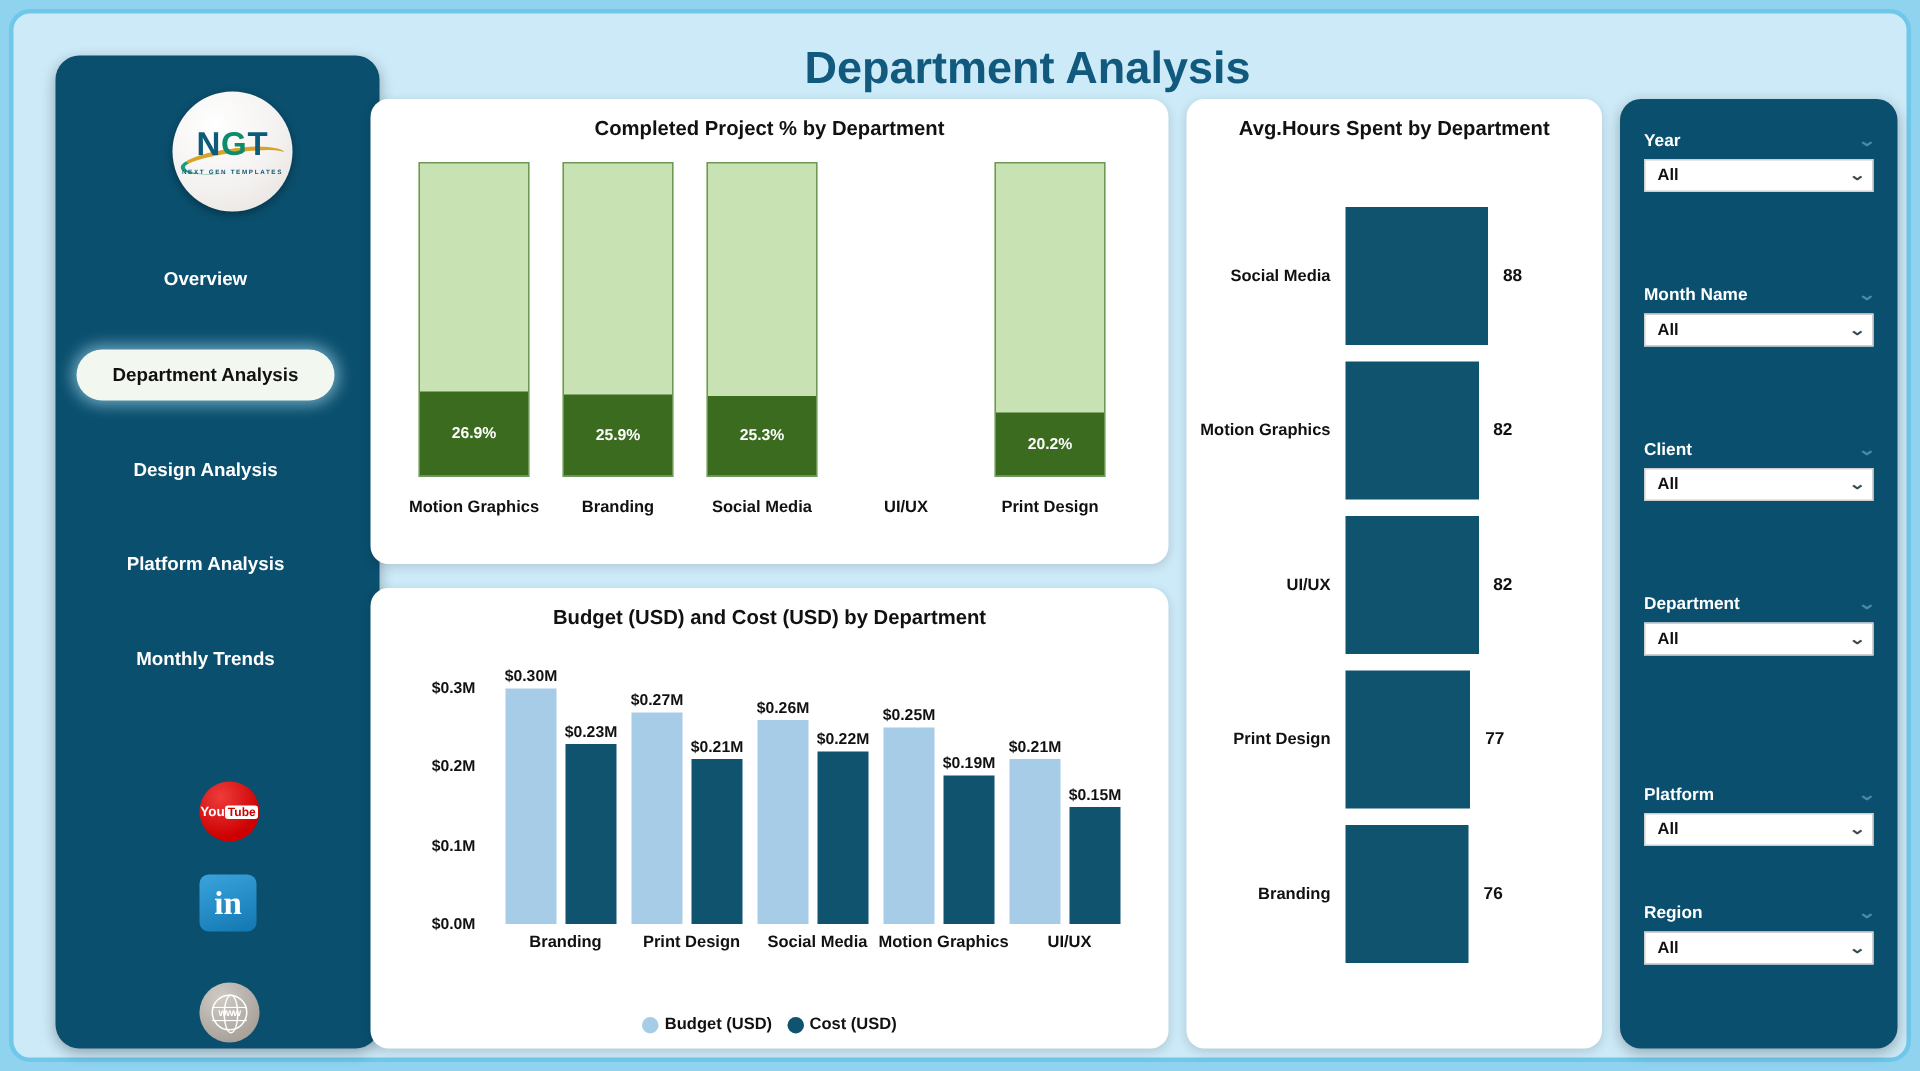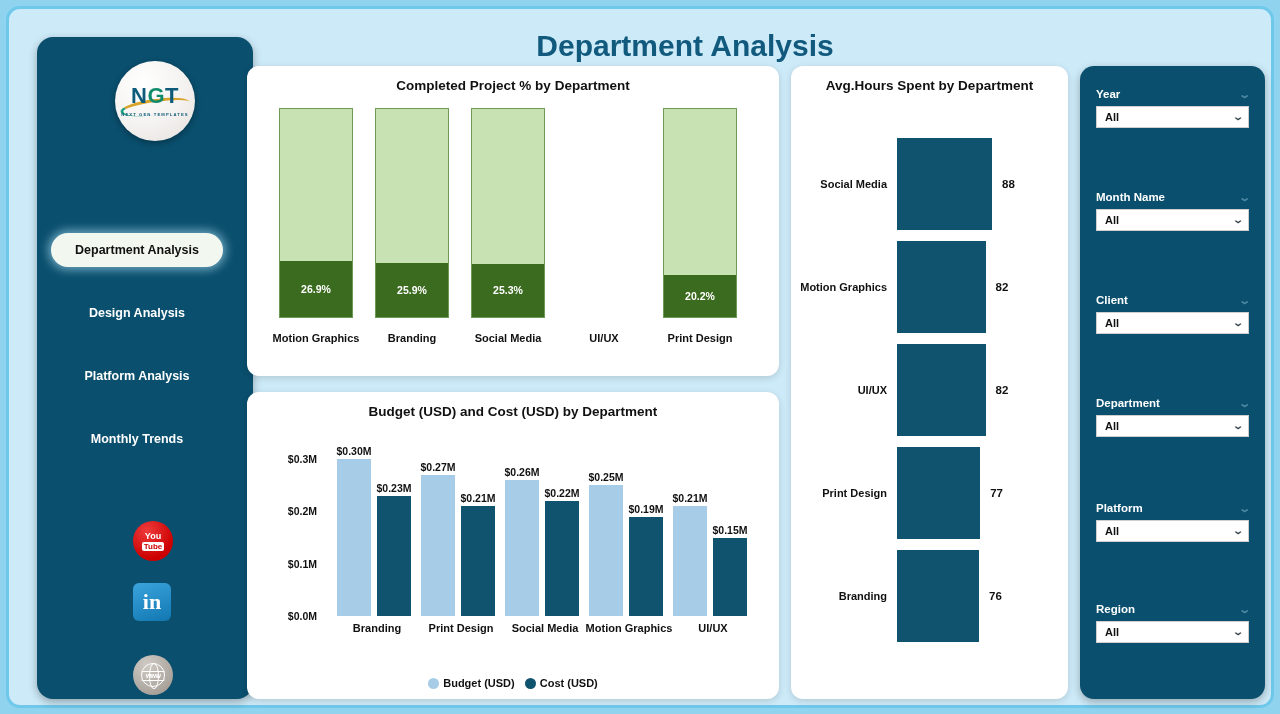--- a/index.html
+++ b/index.html
@@ -84,21 +84,21 @@
     position: absolute; left: 96px;
     width: 40px; height: 40px;
     cursor: pointer;
   }
   #soc0 { top: 484px; }
   #soc1 { top: 546px; }
   #soc2 { top: 618px; }
   .yt {
     width: 40px; height: 40px; border-radius: 50%;
     background: radial-gradient(circle at 35% 25%, #ef3b3b, #cc0000 70%);
-    display:flex; flex-direction:column; align-items:center; justify-content:center;
+    display:flex; flex-direction:row; align-items:center; justify-content:center;
   }
   .yt .you { color:#fff; font-size:9px; font-weight:bold; line-height:9px; }
   .yt .tube { background:#fff; color:#cc0000; font-size:8px; font-weight:bold;
               border-radius:2px; padding:0 2px; line-height:9px; margin-top:1px; }
   .li {
     width: 38px; height: 38px; border-radius: 6px;
     background: linear-gradient(160deg, #3ba4dd, #1277b0);
     color:#fff; font-size:22px; font-weight:bold;
     display:flex; align-items:center; justify-content:center;
     font-family:"Liberation Serif", serif;
@@ -259,20 +259,23 @@
 
 <div id="frame">
 
   <div id="sidebar">
     <div id="logo">
       <div class="swoosh"></div>
       <div class="ngt">N<span class="g">G</span>T</div>
       <div class="tag">NEXT GEN TEMPLATES</div>
     </div>
 
+    <div class="nav-item" id="nav0">
+      <span>Overview</span>
+    </div>
     <div class="nav-item active" id="nav1">
       <span>Department Analysis</span>
     </div>
     <div class="nav-item" id="nav2">
       <span>Design Analysis</span>
     </div>
     <div class="nav-item" id="nav3">
       <span>Platform Analysis</span>
     </div>
     <div class="nav-item" id="nav4">
@@ -470,21 +473,21 @@
       <div class="slicer" style="top: 331px;">
         <div class="slicer-head">
           <span>Department</span>
           <span class="chev-small"><span class="sv">⌄</span></span>
         </div>
         <div class="slicer-box">
           <span>All</span>
           <span class="chev"><span class="sv">⌄</span></span>
         </div>
       </div>
-      <div class="slicer" style="top: 436px;">
+      <div class="slicer" style="top: 458px;">
         <div class="slicer-head">
           <span>Platform</span>
           <span class="chev-small"><span class="sv">⌄</span></span>
         </div>
         <div class="slicer-box">
           <span>All</span>
           <span class="chev"><span class="sv">⌄</span></span>
         </div>
       </div>
       <div class="slicer" style="top: 537px;">

